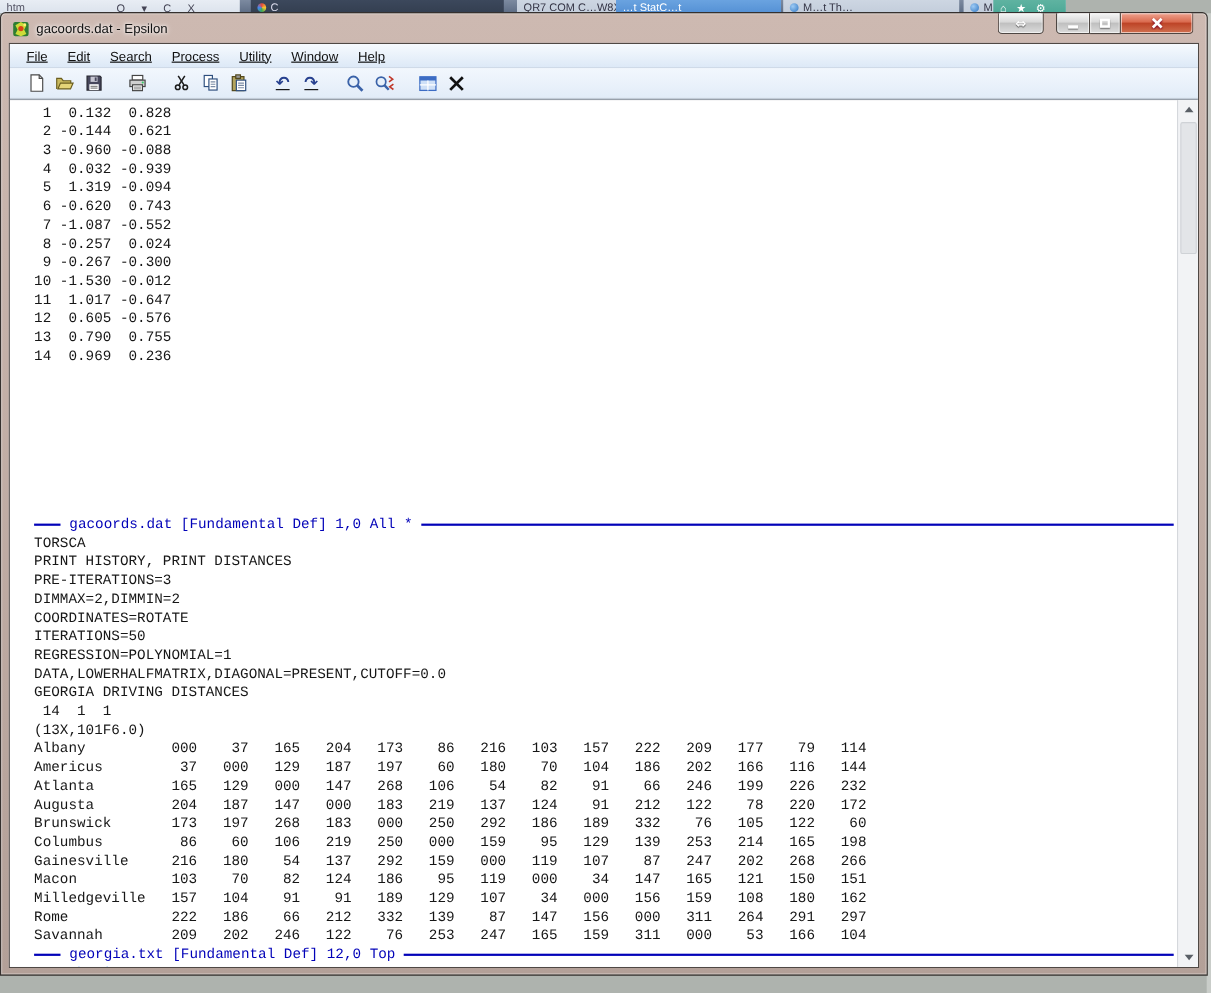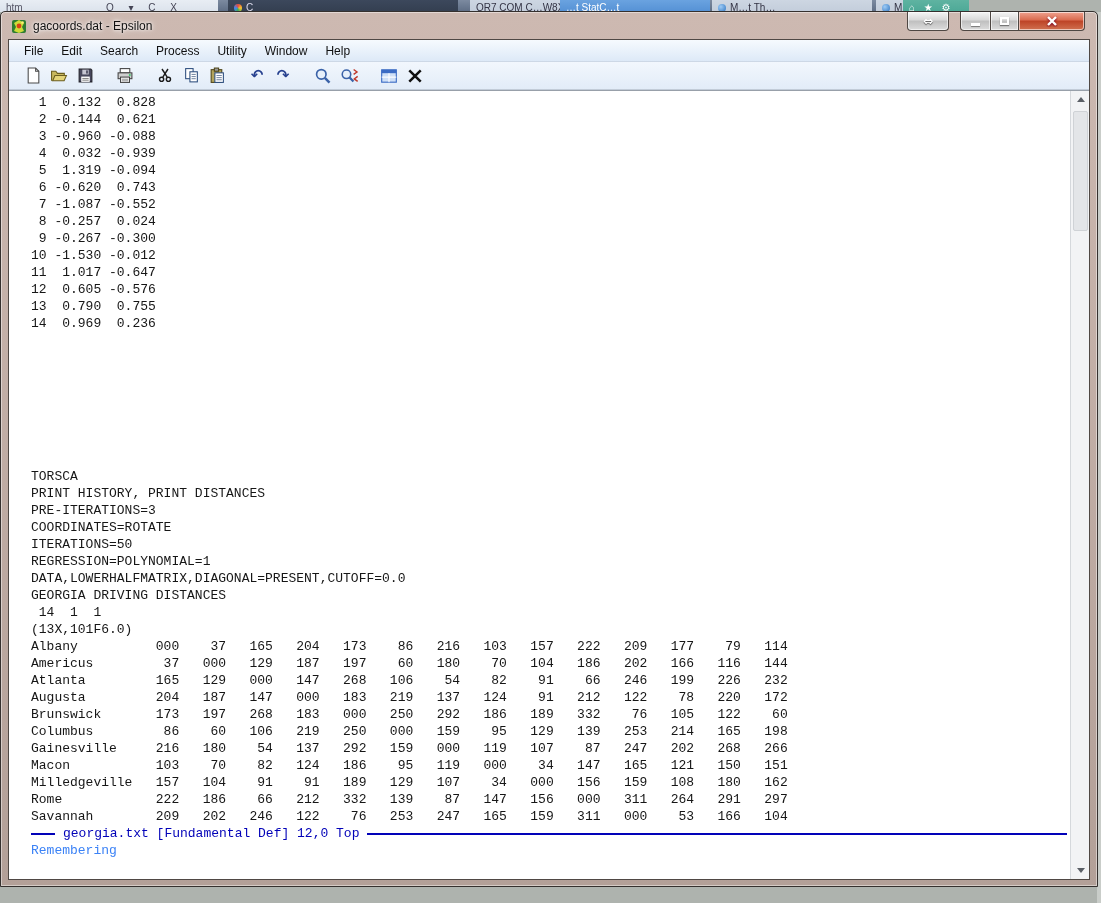--- a/index.html
+++ b/index.html
@@ -31,21 +31,21 @@
 
   .winbtn { position:absolute; top:0; height:19px; border:1px solid #4e4743; border-top:none; border-radius:0 0 4px 4px; background:linear-gradient(#f5f5f5,#d8d8d8 45%,#bfbfbf 50%,#dcdcdc); box-shadow:inset 0 0 0 1px rgba(255,255,255,.6); display:flex; align-items:center; justify-content:center; cursor:pointer; }
   .btn-resize { right:148px; width:42px; color:#fff; font-family:"DejaVu Sans",sans-serif; font-size:12px; font-weight:bold; text-shadow:0 1px 1px #555; }
   .btn-min { right:106px; width:31px; border-radius:0 0 0 4px; }
   .btn-max { right:78px; width:28px; border-left:none; border-radius:0; }
   .btn-close { right:12px; width:66px; border-left:none; border-radius:0 0 4px 0; background:linear-gradient(#efa28f,#d96a4e 45%,#bd4326 50%,#d0704f); }
   .glyph-min { width:9px; height:3px; background:#fff; box-shadow:0 1px 1px #777; margin-top:6px; }
   .glyph-max { width:9px; height:8px; border:2px solid #fff; box-shadow:0 1px 1px #777; }
   .glyph-x { stroke:#fff; stroke-width:2.4; filter:drop-shadow(0 1px 1px #702); }
 
-  .client { position:absolute; left:7px; right:7px; top:27px; bottom:6px; border:1px solid #4f4844; background:#eef3fa; display:flex; flex-direction:column; }
+  .client { position:absolute; left:7px; right:7px; top:27px; bottom:6px; border:1px solid #4f4844; background:#eef3fa; display:flex; flex-direction:column;text-decoration:underline; }
 
   .menubar { height:22px; background:linear-gradient(#f6fafe,#dde9f7); border-bottom:1px solid #cdd8e6; display:flex; align-items:center; padding-left:6px; }
   .menu-item { font-size:12px; color:#101010; padding:2px 9px; cursor:default; }
 
   .toolbar { height:28px; background:linear-gradient(#f2f7fd,#e2ecf8); display:flex; align-items:center; padding-left:12px; border-bottom:1px solid #c2ccd8; }
   .tbtn { width:24px; height:22px; display:flex; align-items:center; justify-content:center; margin-right:2px; cursor:pointer; }
   .gap { width:14px; }
   .arrow-glyph { font-family:"DejaVu Sans",sans-serif; font-size:15px; font-weight:bold; color:#27418f; line-height:1; }
 
   
@@ -242,23 +242,25 @@
           <div class="ln">13  0.790  0.755</div>
           <div class="ln">14  0.969  0.236</div>
           <div class="ln"></div>
           <div class="ln"></div>
           <div class="ln"></div>
           <div class="ln"></div>
           <div class="ln"></div>
           <div class="ln"></div>
           <div class="ln"></div>
           <div class="ln"></div>
+          <div class="ln modeline"><span class="mrule-l"></span><span class="mtext">gacoords.dat [Fundamental Def] 1,0 All *</span><span class="mrule-r"></span></div>
           <div class="ln">TORSCA</div>
           <div class="ln">PRINT HISTORY, PRINT DISTANCES</div>
           <div class="ln">PRE-ITERATIONS=3</div>
+          <div class="ln">DIMMAX=2,DIMMIN=2</div>
           <div class="ln">COORDINATES=ROTATE</div>
           <div class="ln">ITERATIONS=50</div>
           <div class="ln">REGRESSION=POLYNOMIAL=1</div>
           <div class="ln">DATA,LOWERHALFMATRIX,DIAGONAL=PRESENT,CUTOFF=0.0</div>
           <div class="ln">GEORGIA DRIVING DISTANCES</div>
           <div class="ln"> 14  1  1</div>
           <div class="ln">(13X,101F6.0)</div>
           <div class="ln">Albany          000    37   165   204   173    86   216   103   157   222   209   177    79   114</div>
           <div class="ln">Americus         37   000   129   187   197    60   180    70   104   186   202   166   116   144</div>
           <div class="ln">Atlanta         165   129   000   147   268   106    54    82    91    66   246   199   226   232</div>

